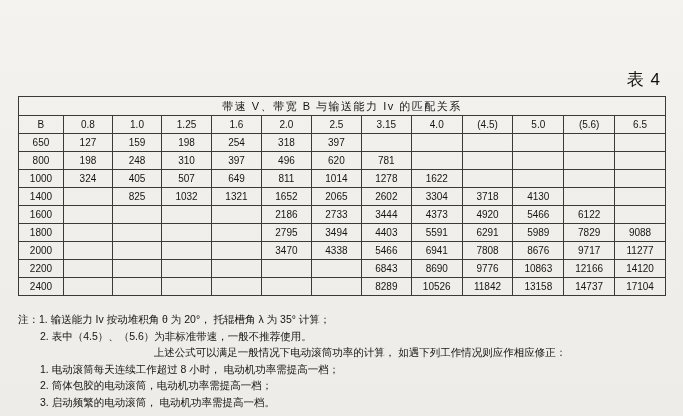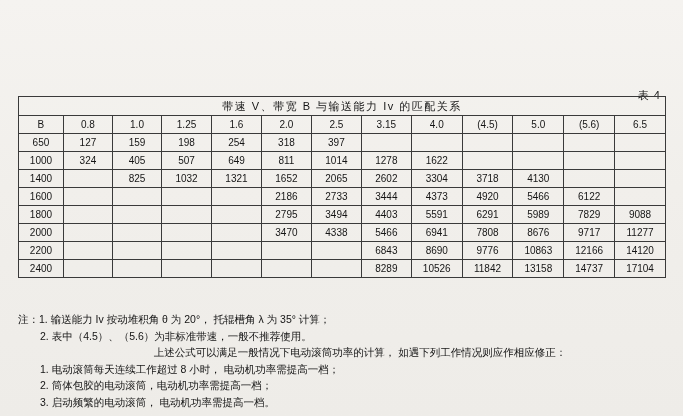--- a/index.html
+++ b/index.html
@@ -18,22 +18,22 @@
   .page {
     position: absolute;
     left: 0; top: 0;
     width: 683px;
     height: 416px;
     background: linear-gradient(180deg,#f5f3f0 0%, #f1efeb 45%, #eeece8 100%);
   }
   .table-label {
     position: absolute;
     right: 22px;
-    top: 88px;
-    font-size: 11px;
+    top: 68px;
+    font-size: 17px;
     letter-spacing: 1px;
     color: #111;
   }
   .tbl-wrap {
     position: absolute;
     left: 18px;
     top: 96px;
     width: 648px;
   }
   table.main {
@@ -122,20 +122,35 @@
           <td class="datacol">318</td>
           <td class="datacol">397</td>
           <td class="datacol"></td>
           <td class="datacol"></td>
           <td class="datacol"></td>
           <td class="datacol"></td>
           <td class="datacol"></td>
           <td class="datacol"></td>
         </tr>
 
+        <tr>
+          <td class="col-b">800</td>
+          <td class="datacol">198</td>
+          <td class="datacol">248</td>
+          <td class="datacol">310</td>
+          <td class="datacol">397</td>
+          <td class="datacol">496</td>
+          <td class="datacol">620</td>
+          <td class="datacol">781</td>
+          <td class="datacol"></td>
+          <td class="datacol"></td>
+          <td class="datacol"></td>
+          <td class="datacol"></td>
+          <td class="datacol"></td>
+        </tr>
 
         <tr>
           <td class="col-b">1000</td>
           <td class="datacol">324</td>
           <td class="datacol">405</td>
           <td class="datacol">507</td>
           <td class="datacol">649</td>
           <td class="datacol">811</td>
           <td class="datacol">1014</td>
           <td class="datacol">1278</td>

